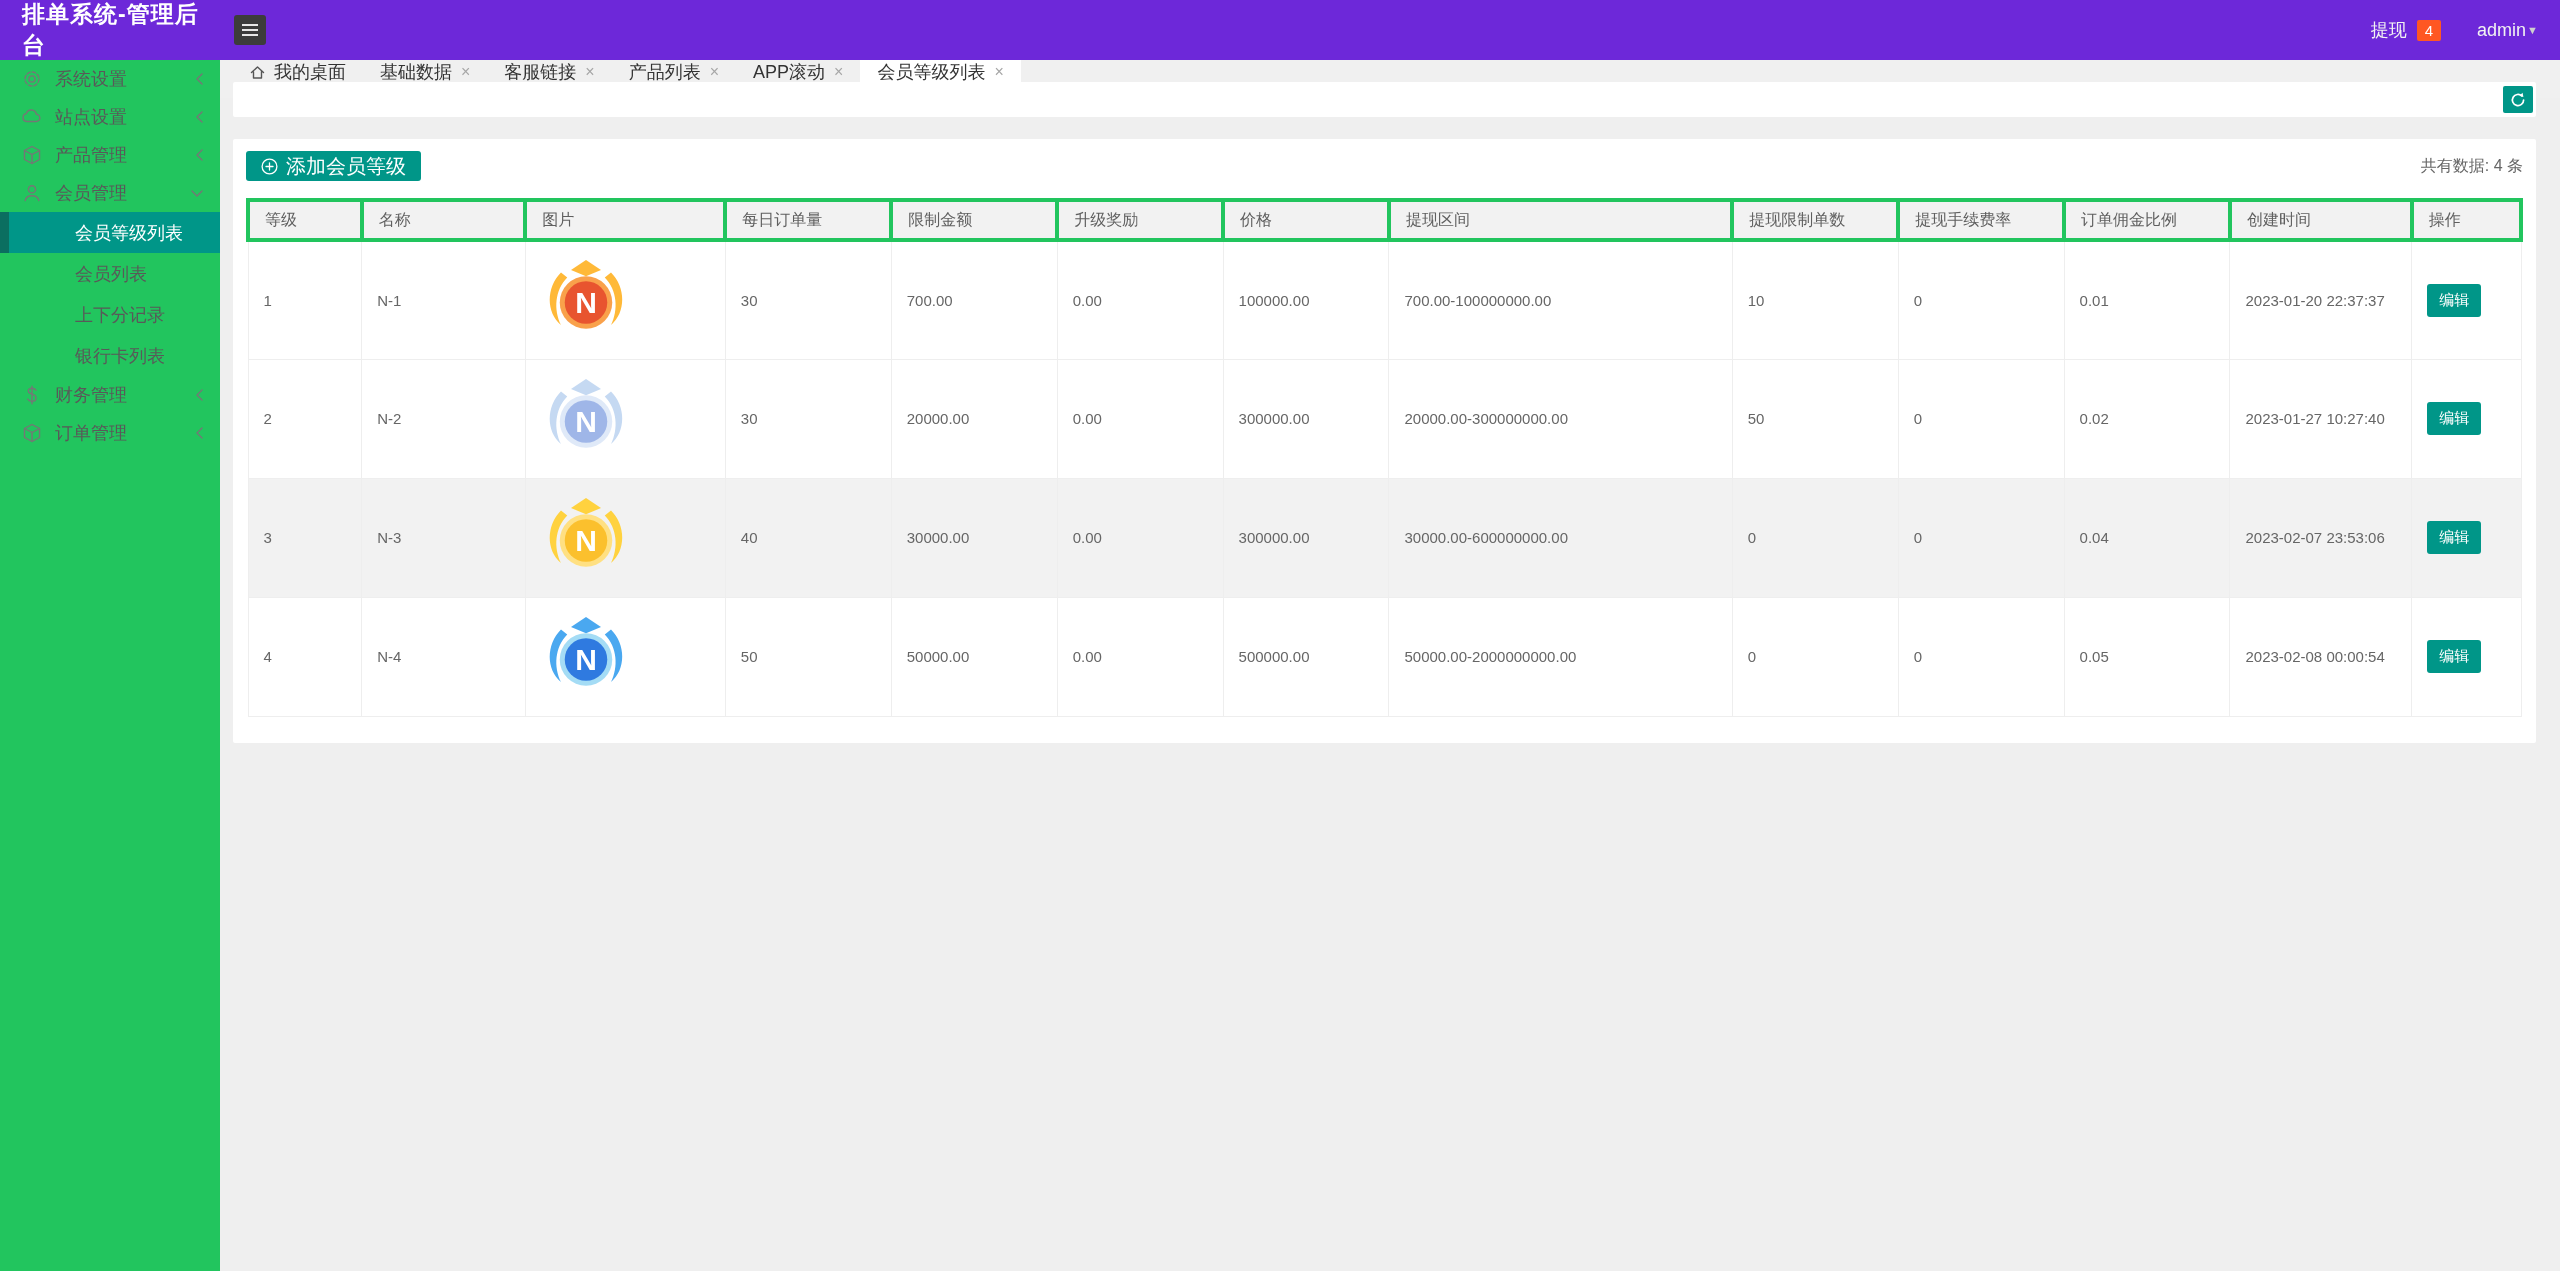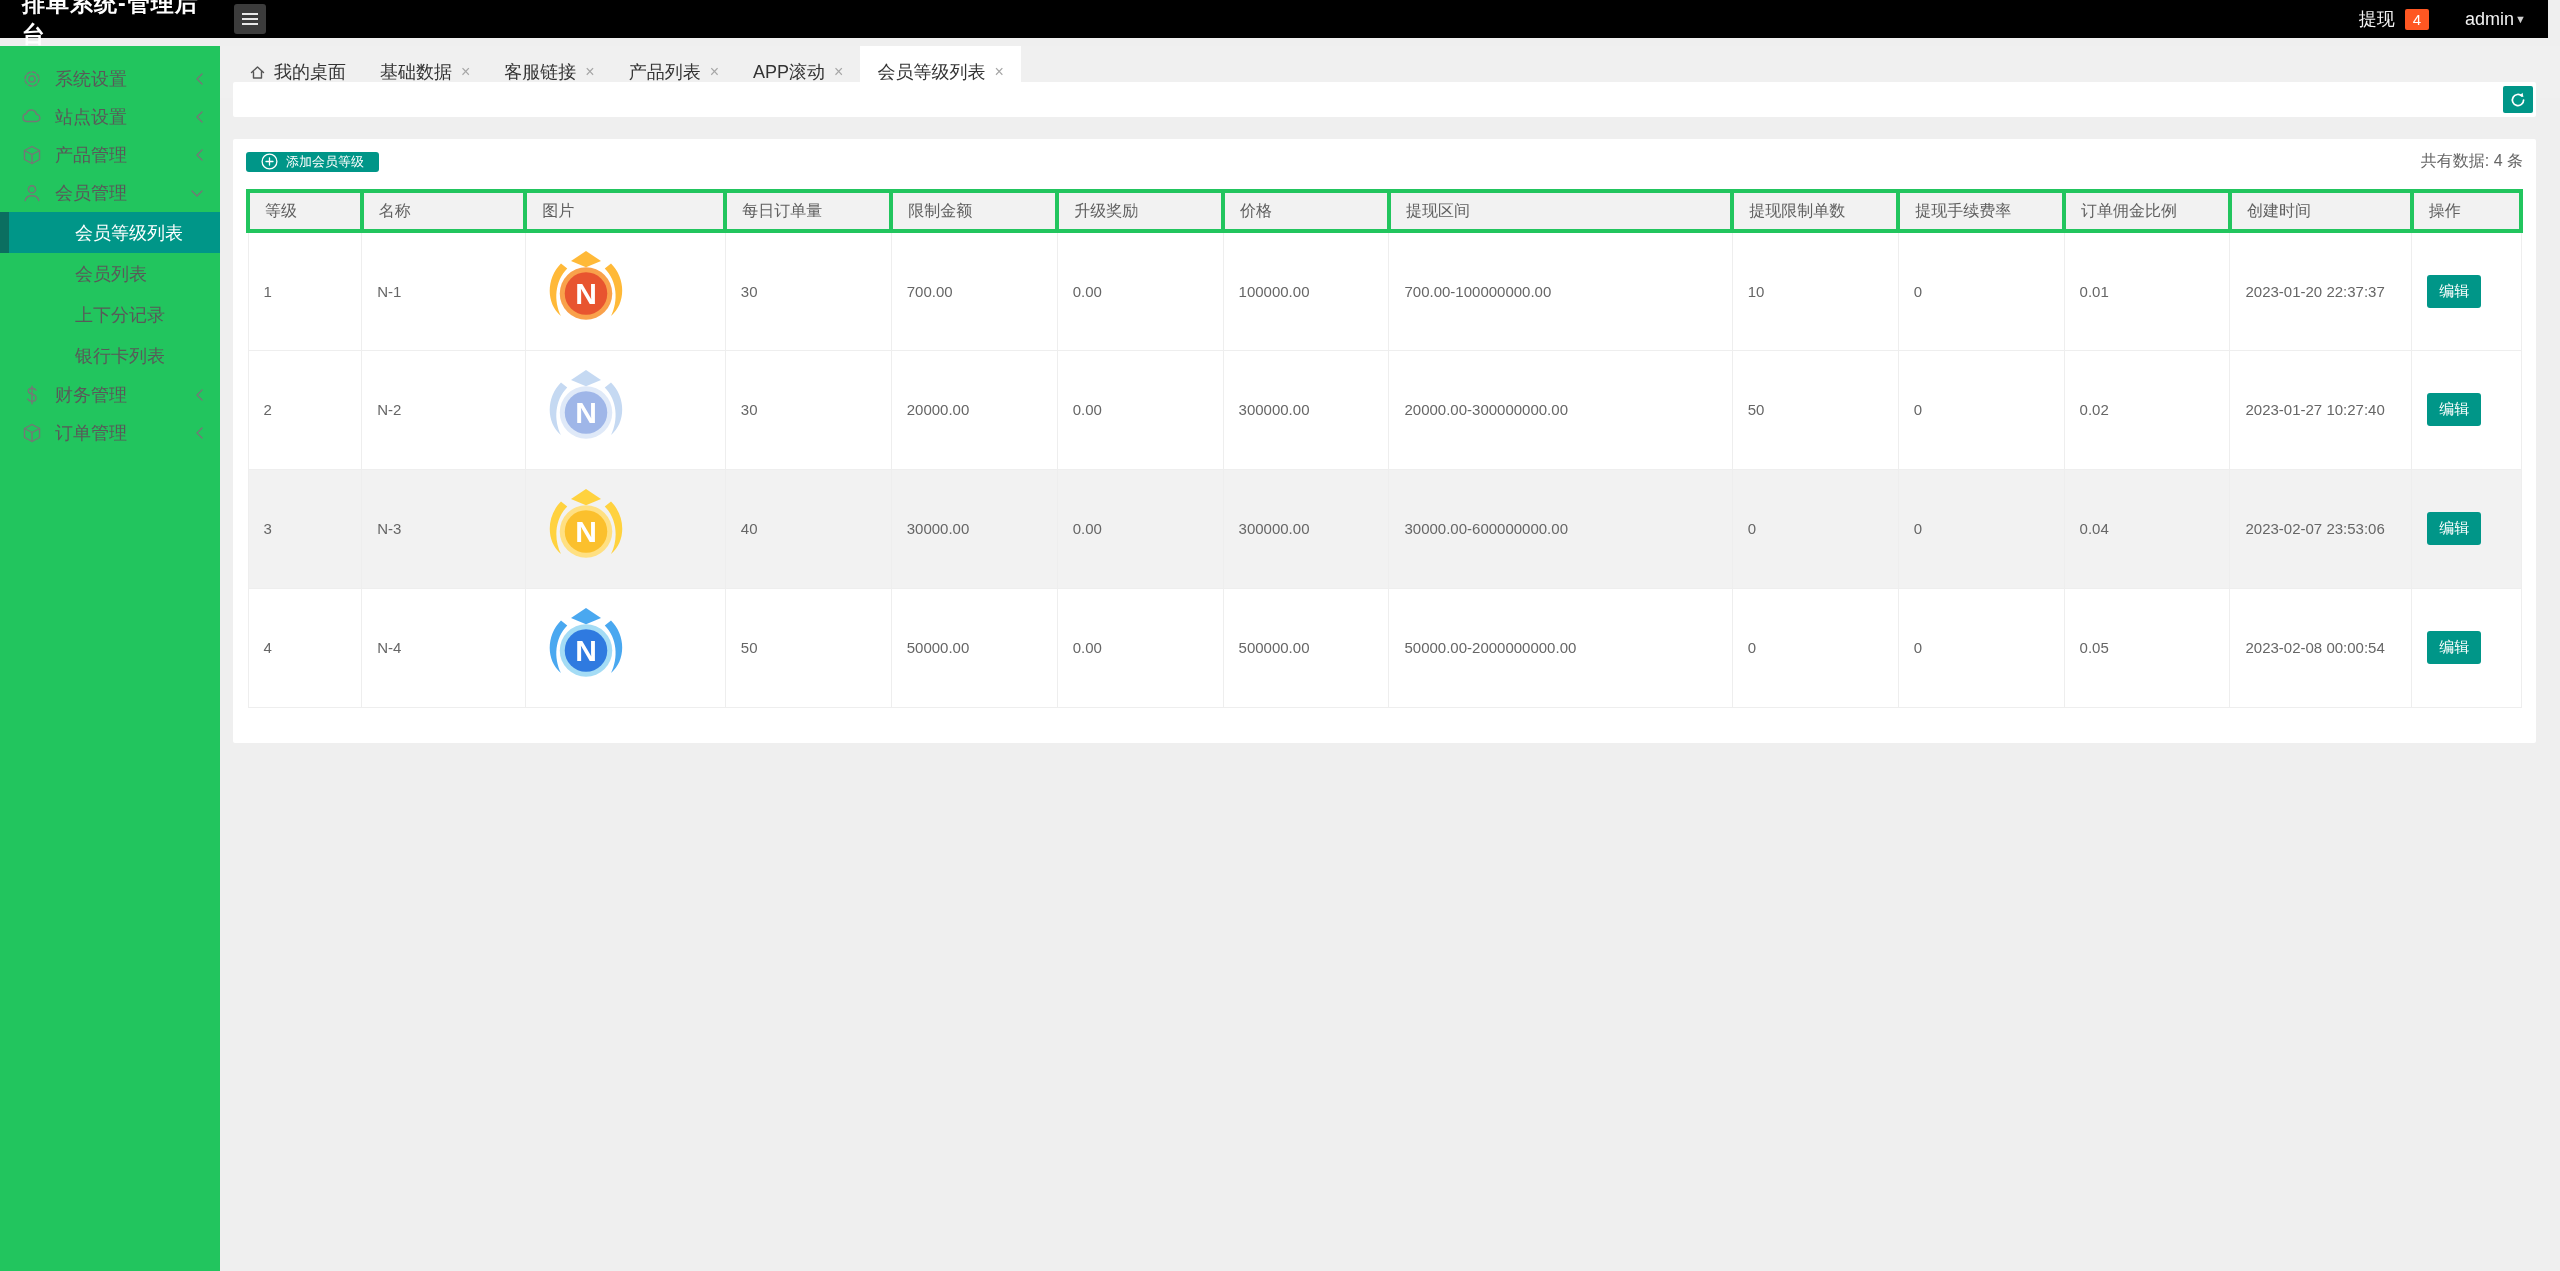--- a/index.html
+++ b/index.html
@@ -1,20 +1,20 @@
 <!DOCTYPE html>
 <html><head>
 <meta charset="utf-8">
 <style>
   * { margin:0; padding:0; box-sizing:border-box; }
   html,body { width:2560px; height:1271px; background:#efefef;
     font-family:"Liberation Sans","DejaVu Sans",sans-serif; color:#666; }
 
   
-  .header { position:absolute; left:0; top:0; right:12px; height:38px; background:#000000;
+  .header { position:absolute; left:0; top:0; right:0; height:60px; background:#6d28d9;
     display:flex; align-items:center; z-index:10; }
   .logo { width:220px; padding-left:22px; color:#fff; font-size:23px; font-weight:bold; letter-spacing:1px; }
   .burger { width:32px; height:30px; background:#3c3c3c; border-radius:3px; margin-left:14px;
     display:flex; align-items:center; justify-content:center; cursor:pointer; }
   .header-right { margin-left:auto; display:flex; align-items:center; gap:10px; padding-right:22px; }
   .withdraw-label { color:#f2f2f2; font-size:18px; }
   .withdraw-badge { color:#fff; font-size:15px; border-radius:2px; padding:2px 8px; margin-right:26px; }
   .admin { color:#f2f2f2; font-size:18px; display:flex; align-items:center; gap:1px; cursor:pointer; }
   .caret { font-size:11px; color:#cfcfcf; }
 
@@ -42,21 +42,21 @@
   
   .toolbar { position:absolute; left:233px; right:24px; top:82px; height:35px; background:#fff;
     border-radius:2px; display:flex; align-items:center; justify-content:flex-end; padding-right:3px; }
   .refresh-btn { width:30px; height:27px; border:none; border-radius:2px; display:flex;
     align-items:center; justify-content:center; cursor:pointer; }
 
   
   .panel { position:absolute; left:233px; right:24px; top:139px; height:604px; background:#fff;
     border-radius:2px; padding:12px 13px; }
   .panel-head { display:flex; align-items:center; justify-content:space-between; margin-bottom:17px; }
-  .add-btn { height:20px; border:none; border-radius:3px; color:#fff; font-size:13px;
+  .add-btn { height:30px; border:none; border-radius:3px; color:#fff; font-size:20px;
     display:flex; align-items:center; gap:8px; padding:0 15px; cursor:pointer;
     font-family:inherit; }
   .total { font-size:16px; color:#666; }
 
   table { width:100%; border-collapse:collapse; table-layout:fixed; }
   th { background:#f2f2f2; height:40px; text-align:left; padding-left:15px; font-weight:normal;
     color:#5f5f5f; font-size:16px; border:4px solid #22c55e; }
   td { height:119px; padding-left:15px; color:#666; font-size:15px; border:1px solid #eeeeee;
     background:#fff; }
   tr.striped td { background:#f2f2f2; }

